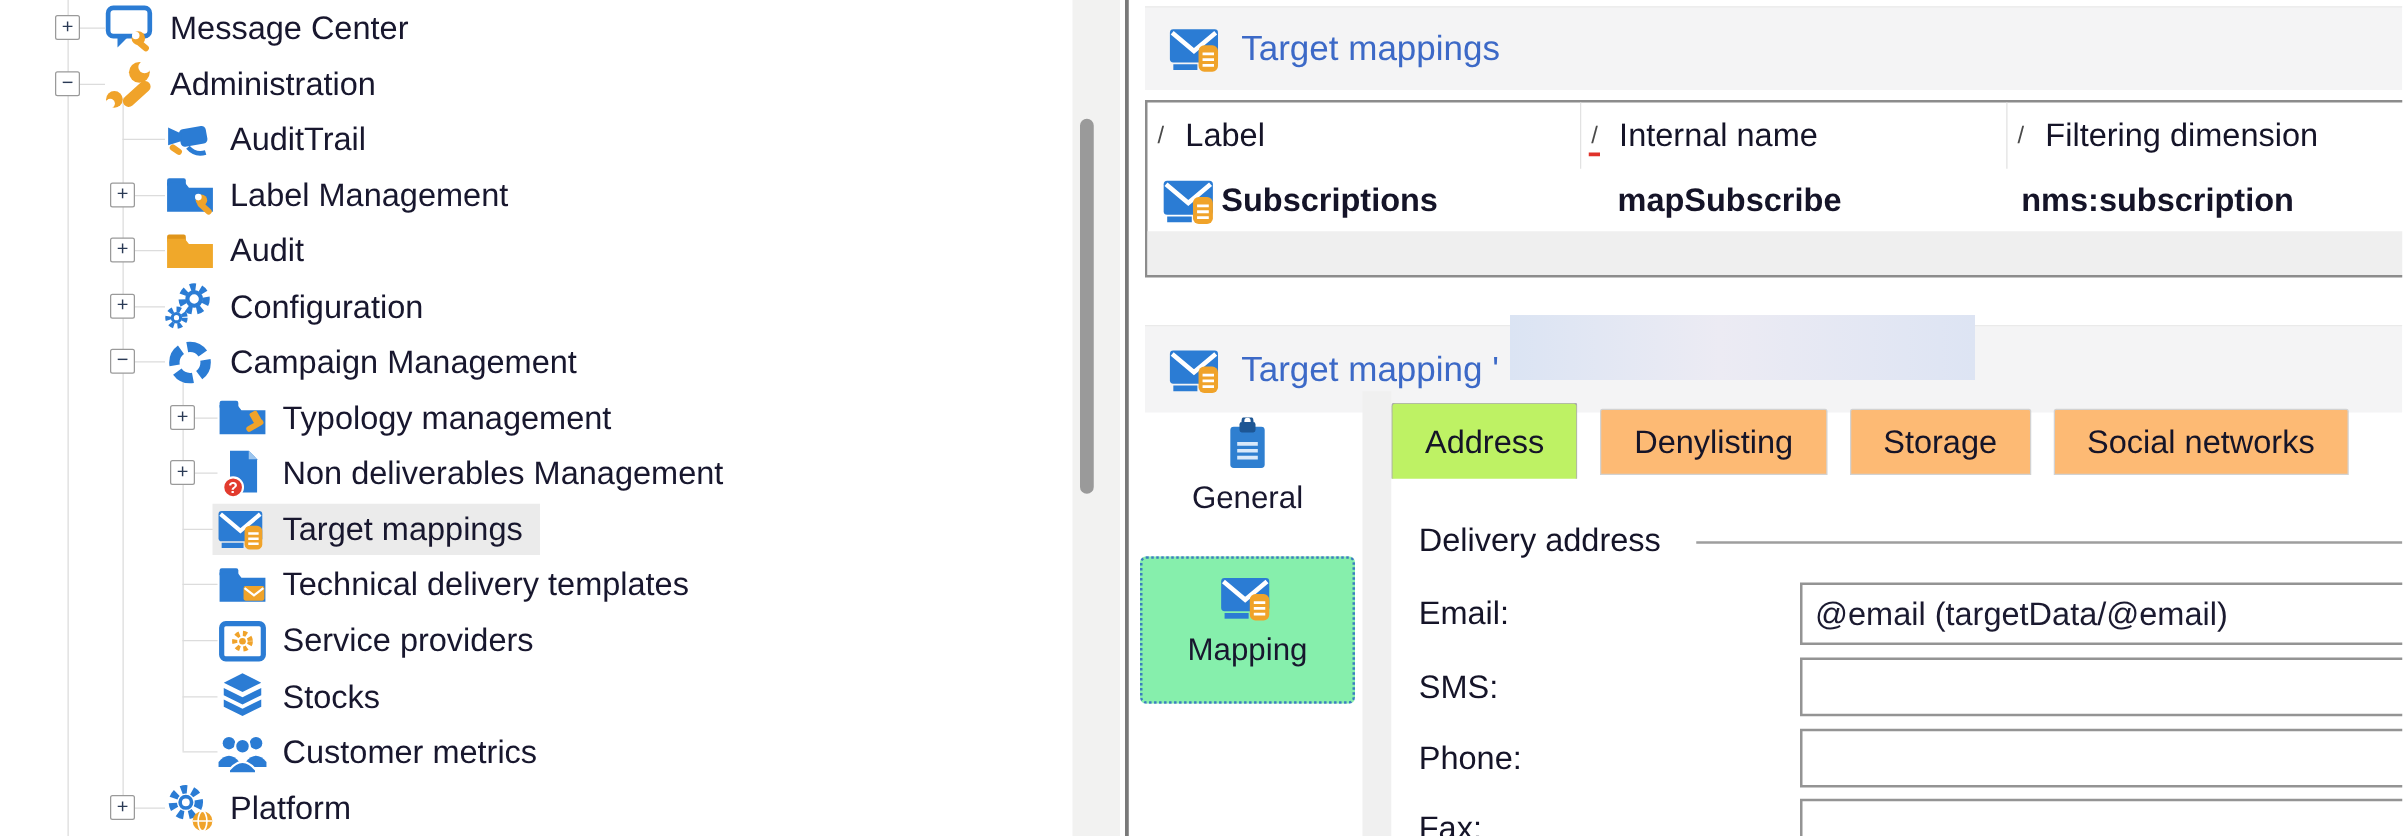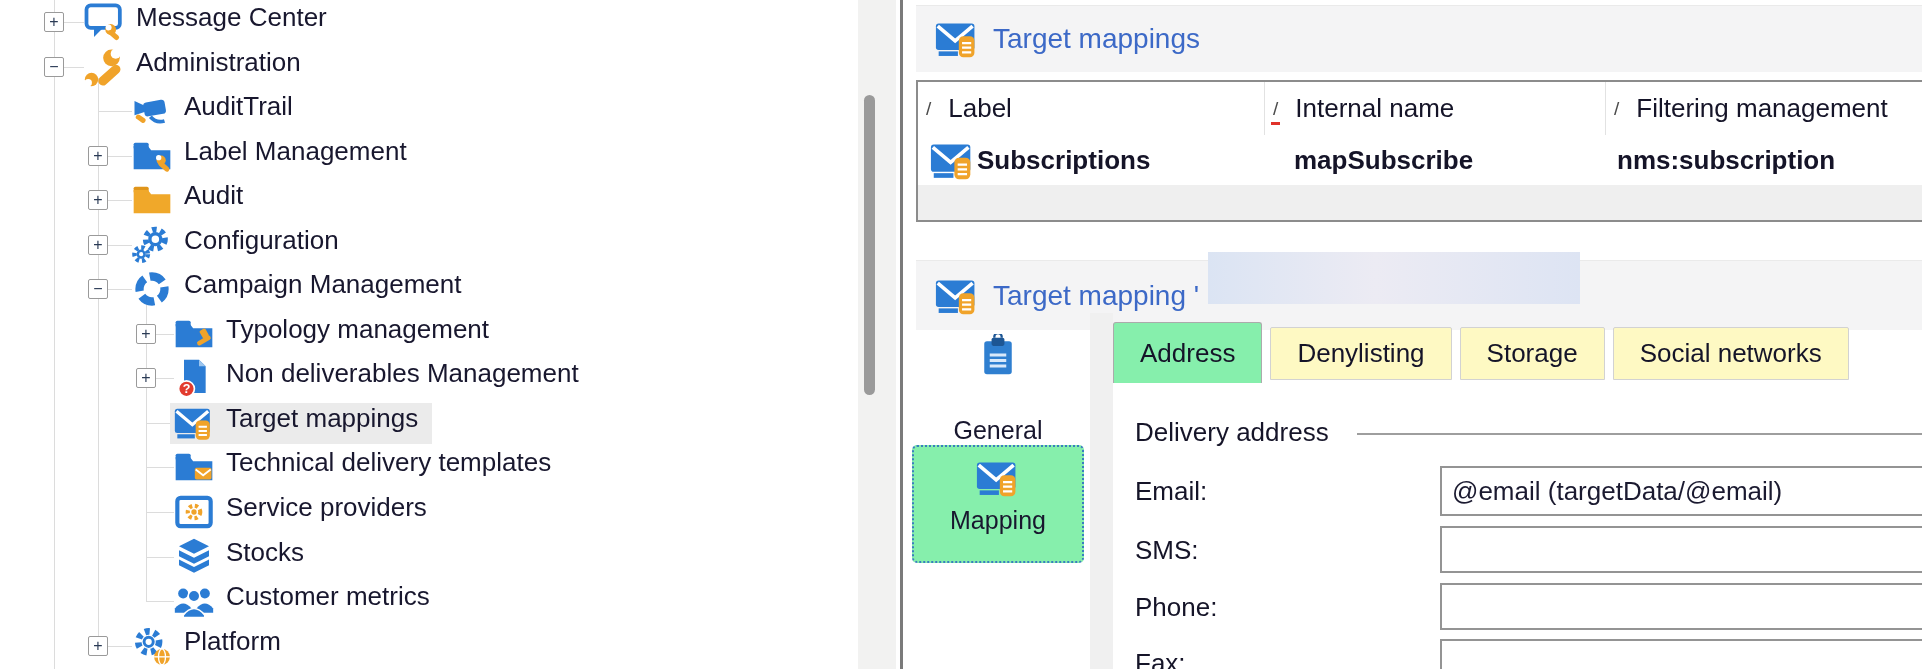--- a/index.html
+++ b/index.html
@@ -14,21 +14,21 @@
   #guide-l2{left:146px;top:300px;height:301px;}
   #tree-rows{position:absolute;left:0;top:0;right:0;}
   .t-row{position:relative;height:44.55px;}
   .t-row[data-level="0"]{--g:54px;--i:84px;}
   .t-row[data-level="1"]{--g:98px;--i:132px;}
   .t-row[data-level="2"]{--g:146px;--i:174px;}
   .t-stub{position:absolute;top:22px;height:1px;background:#dcdcdc;left:var(--g);width:calc(var(--i) - var(--g));}
   .t-box{position:absolute;left:calc(var(--g) - 10px);top:12px;width:20px;height:20px;box-sizing:border-box;
          border:1px solid #9a9a9a;background:#fff;color:#2a3a55;font-size:16px;line-height:17px;text-align:center;
          border-radius:2px;cursor:pointer;user-select:none;}
-  .t-hl{position:absolute;left:calc(var(--i) - 4px);top:2px;height:41px;display:flex;
+  .t-hl{position:absolute;left:calc(var(--i) - 4px);top:2px;height:41px;display:flex;align-items:center;
         gap:12px;padding:0 14px 0 4px;white-space:nowrap;}
   .t-row[data-selected="true"] .t-hl{background:#ebebeb;}
   .t-icon{width:40px;height:40px;flex:none;}
   .t-icon svg,.hdr-icon svg,.td-icon svg,.nav-icon svg{width:100%;height:100%;display:block;}
   .t-label{font-size:26px;color:#18172e;}
 
   
   #scroll-track{position:absolute;left:858px;top:0;width:38px;height:669px;background:#f2f2f1;}
   #scroll-thumb{position:absolute;left:864px;top:95px;width:11px;height:300px;background:#9a9a9a;border-radius:6px;}
   #splitter{position:absolute;left:900px;top:0;width:3px;height:669px;background:#7a7a7a;}
@@ -56,32 +56,32 @@
   .td{display:flex;align-items:center;font-size:26px;font-weight:bold;color:#151428;min-width:0;white-space:nowrap;}
   .td1{padding-left:12px;gap:2px;}
   .td-icon{width:45px;height:45px;flex:none;}
   .td2{padding-left:30px;}
   .td3{padding-left:12px;}
   .tfill{flex:1;background:#efefef;}
 
   
   #detail-nav{position:absolute;left:906px;top:313px;width:184px;}
   .nav-btn{display:flex;flex-direction:column;align-items:center;box-sizing:border-box;cursor:pointer;}
-  #detail-nav div.nav-btn:nth-of-type(1){margin:12px auto 0;width:150px;height:100px;gap:32px;}
+  #detail-nav div.nav-btn:nth-of-type(1){margin:12px auto 0;width:150px;height:100px;}
   #detail-nav div.nav-btn:nth-of-type(2){margin:20px auto 0;width:172px;height:118px;border-radius:5px;}
   .nav-btn[data-selected="true"]{background:#86efac;border:2px dotted #3a7ebf;}
   .nav-icon{width:44px;height:44px;margin-top:9px;}
   .nav-label{font-size:25px;color:#18172e;margin-top:6px;white-space:nowrap;}
   #nav-strip{position:absolute;left:1090px;top:313px;width:23px;bottom:0;background:#f0f0f0;}
 
   #tabs{position:absolute;left:1113px;top:322px;display:flex;align-items:flex-start;}
-  .tab{box-sizing:border-box;height:53px;margin-top:5px;margin-left:8px;padding:0 26px;display:flex;align-items:center;
-       font-size:26px;color:#151428;background:#fef9c3;border:1px solid #d2d2d2;border-radius:2px 2px 0 0;cursor:pointer;
+  .tab{box-sizing:border-box;height:53px;margin-top:5px;margin-left:18px;padding:0 26px;display:flex;align-items:center;
+       font-size:26px;color:#151428;background:#fdba74;border:1px solid #d2d2d2;border-radius:2px 2px 0 0;cursor:pointer;
        white-space:nowrap;}
-  .tab[data-active="true"]{margin-top:0;margin-left:0;height:61px;background:#86efac;border:1px solid #ababab;
+  .tab[data-active="true"]{margin-top:0;margin-left:0;height:61px;background:#bef264;border:1px solid #ababab;
        border-bottom:none;border-radius:3px 3px 0 0;text-align:right;}
   #tabs .tab:first-child{margin-left:0;}
 
   #form{position:absolute;left:1113px;top:0;right:0;height:669px;}
   #group-label{position:absolute;left:22px;top:417px;font-size:26px;color:#151428;white-space:nowrap;}
   #group-rule{position:absolute;left:244px;right:0;top:433px;height:2px;background:#9e9e9e;}
   #fields .field{position:absolute;left:0;right:-8px;display:flex;align-items:center;}
   #fields div.field:nth-of-type(1){top:466px;height:50px;}
   #fields div.field:nth-of-type(2){top:526px;height:47px;}
   #fields div.field:nth-of-type(3){top:583px;height:47px;}
@@ -371,21 +371,21 @@
           <span class="th-label">Label</span>
         </div>
 
         <div class="th" data-sorted="true">
           <span class="sort-slash">/</span>
           <span class="th-label">Internal name</span>
         </div>
 
         <div class="th" data-sorted="false">
           <span class="sort-slash">/</span>
-          <span class="th-label">Filtering management</span>
+          <span class="th-label">Filtering dimension</span>
         </div>
       </div>
     <div class="tbody">
 
         <div class="tr">
           <div class="td td1">
             <span class="td-icon">
               <svg viewBox="0 0 48 48">
                 <rect x="1" y="7" width="42" height="29" rx="3" fill="#2b7cd4"></rect>
                 <path d="M3 10 L22 26 L41 10" fill="none" stroke="#fff" stroke-width="4"></path>

